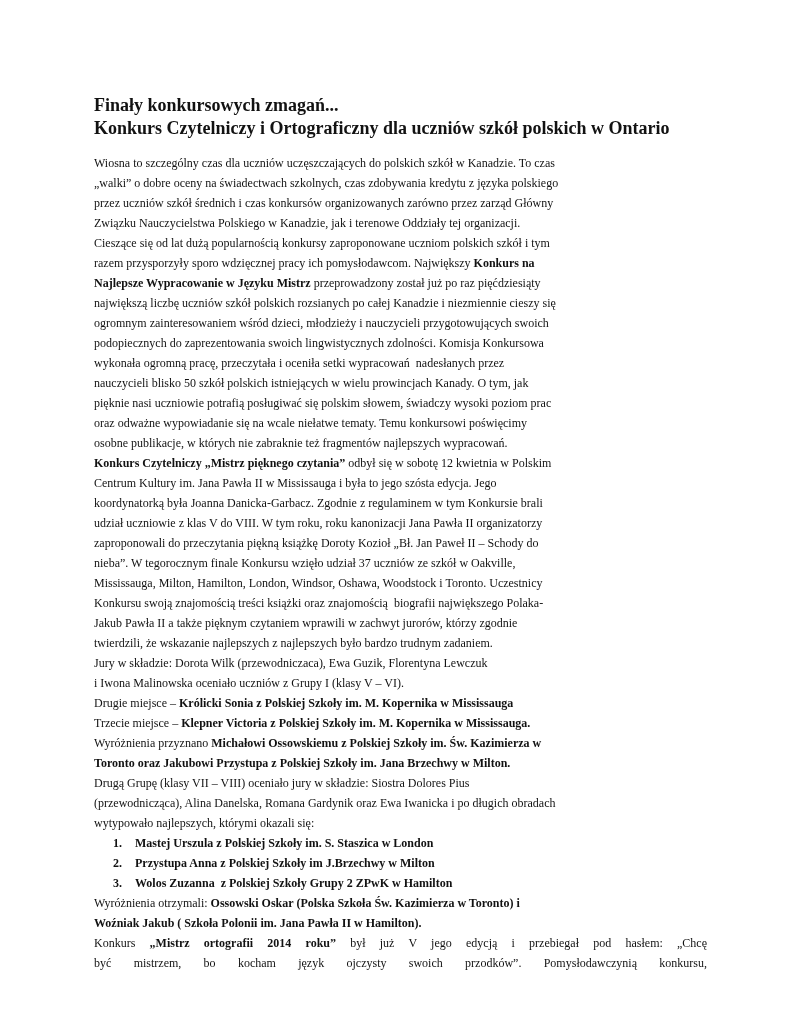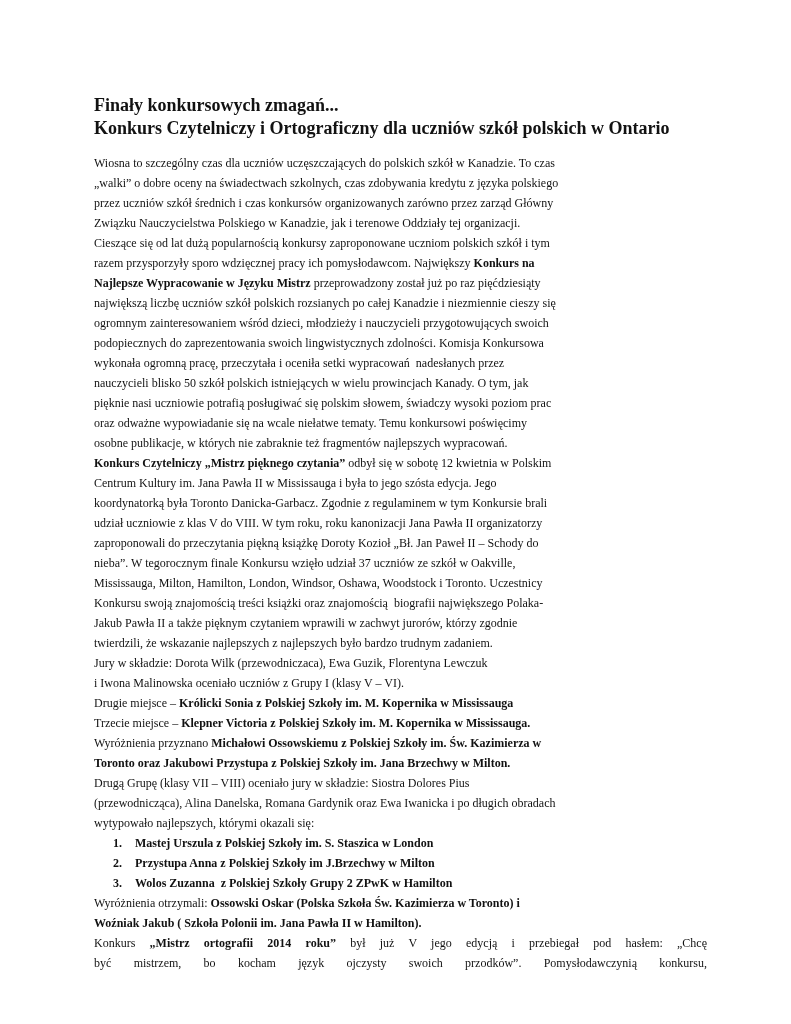--- a/index.html
+++ b/index.html
@@ -52,21 +52,21 @@
         <div class="line"><span>największą liczbę uczniów szkół polskich rozsianych po całej Kanadzie i niezmiennie cieszy się</span></div>
         <div class="line"><span>ogromnym zainteresowaniem wśród dzieci, młodzieży i nauczycieli przygotowujących swoich</span></div>
         <div class="line"><span>podopiecznych do zaprezentowania swoich lingwistycznych zdolności. Komisja Konkursowa</span></div>
         <div class="line"><span>wykonała ogromną pracę, przeczytała i oceniła setki wypracowań&nbsp; nadesłanych przez</span></div>
         <div class="line"><span>nauczycieli blisko 50 szkół polskich istniejących w wielu prowincjach Kanady. O tym, jak</span></div>
         <div class="line"><span>pięknie nasi uczniowie potrafią posługiwać się polskim słowem, świadczy wysoki poziom prac</span></div>
         <div class="line"><span>oraz odważne wypowiadanie się na wcale niełatwe tematy. Temu konkursowi poświęcimy</span></div>
         <div class="line"><span>osobne publikacje, w których nie zabraknie też fragmentów najlepszych wypracowań.</span></div>
         <div class="line"><span class="bold">Konkurs Czytelniczy „Mistrz pięknego czytania”</span><span> odbył się w sobotę 12 kwietnia w Polskim</span></div>
         <div class="line"><span>Centrum Kultury im. Jana Pawła II w Mississauga i była to jego szósta edycja. Jego</span></div>
-        <div class="line"><span>koordynatorką była Toronto Danicka-Garbacz. Zgodnie z regulaminem w tym Konkursie brali</span></div>
+        <div class="line"><span>koordynatorką była Joanna Danicka-Garbacz. Zgodnie z regulaminem w tym Konkursie brali</span></div>
         <div class="line"><span>udział uczniowie z klas V do VIII. W tym roku, roku kanonizacji Jana Pawła II organizatorzy</span></div>
         <div class="line"><span>zaproponowali do przeczytania piękną książkę Doroty Kozioł „Bł. Jan Paweł II – Schody do</span></div>
         <div class="line"><span>nieba”. W tegorocznym finale Konkursu wzięło udział 37 uczniów ze szkół w Oakville,</span></div>
         <div class="line"><span>Mississauga, Milton, Hamilton, London, Windsor, Oshawa, Woodstock i Toronto. Uczestnicy</span></div>
         <div class="line"><span>Konkursu swoją znajomością treści książki oraz znajomością&nbsp; biografii największego Polaka-</span></div>
         <div class="line"><span>Jakub Pawła II a także pięknym czytaniem wprawili w zachwyt jurorów, którzy zgodnie</span></div>
         <div class="line"><span>twierdzili, że wskazanie najlepszych z najlepszych było bardzo trudnym zadaniem.</span></div>
         <div class="line"><span>Jury w składzie: Dorota Wilk (przewodniczaca), Ewa Guzik, Florentyna Lewczuk</span></div>
         <div class="line"><span>i Iwona Malinowska oceniało uczniów z Grupy I (klasy V – VI).</span></div>
         <div class="line"><span>Drugie miejsce – </span><span class="bold">Królicki Sonia z Polskiej Szkoły im. M. Kopernika w Mississauga</span></div>

